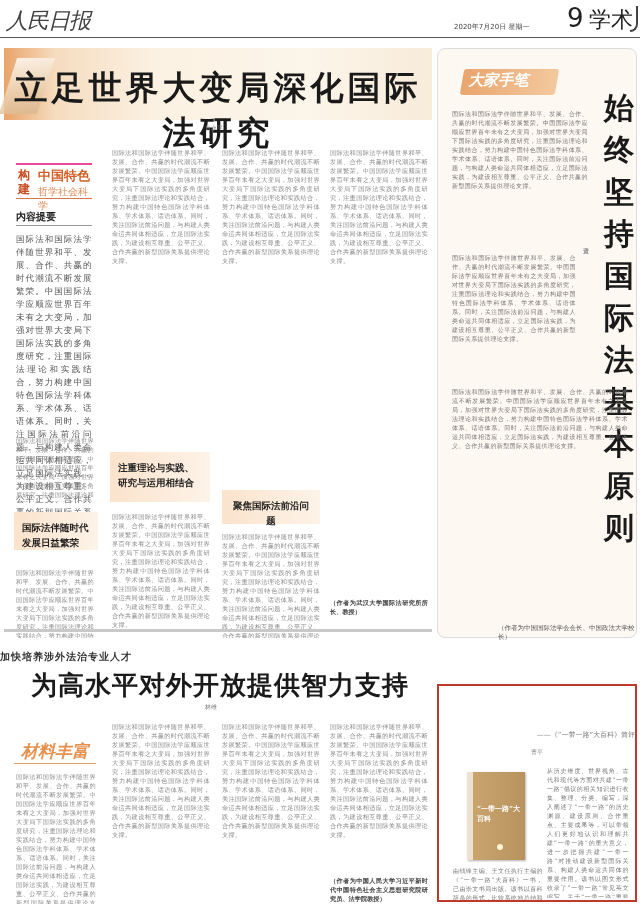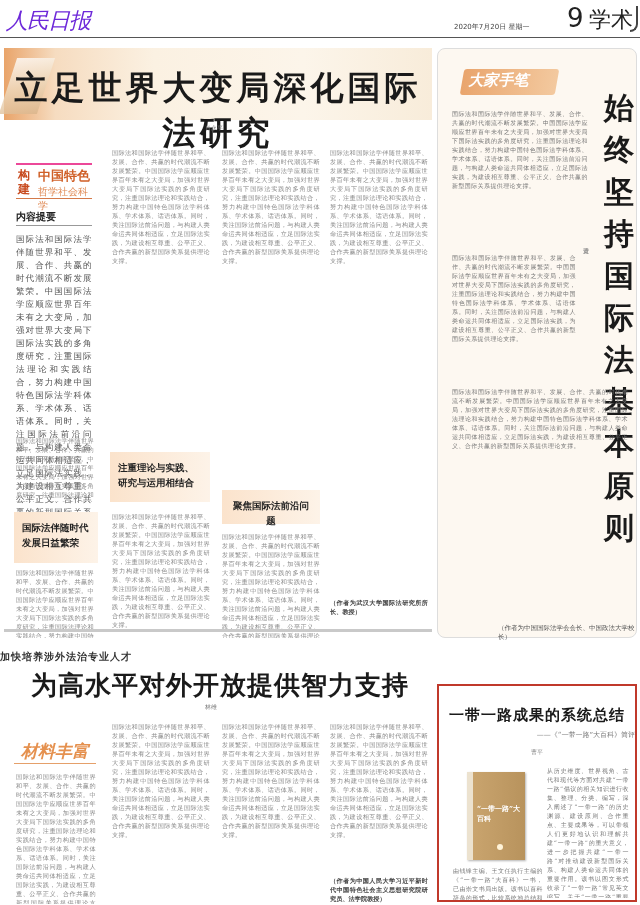--- a/index.html
+++ b/index.html
@@ -1,18 +1,18 @@
 <!DOCTYPE html>
 <html><head>
 <meta charset="utf-8">
 <style>
 *{box-sizing:border-box;margin:0;padding:0}
 body{width:640px;height:905px;background:#fff;font-family:"DejaVu Serif",serif;color:#333;overflow:hidden;position:relative}
 .masthead{position:absolute;left:0;top:0;width:640px;height:38px;border-bottom:1.5px solid #555}
-.logo{position:absolute;left:6px;top:6px;font-family:"DejaVu Serif",serif;font-style:italic;font-size:22px;color:#6d28d9;letter-spacing:-1px}
+.logo{position:absolute;left:6px;top:6px;font-family:"DejaVu Serif",serif;font-style:italic;font-size:22px;color:#404040;letter-spacing:-1px}
 .dateline{position:absolute;left:454px;top:22px;font-size:7px;color:#444;font-family:"DejaVu Sans",sans-serif}
 .pagenum{position:absolute;left:567px;top:3px;font-size:26px;font-family:"DejaVu Sans",sans-serif;color:#222}
 .section{position:absolute;left:589px;top:5px;font-size:22px;font-family:"DejaVu Sans",sans-serif;color:#222}
 .sectcurve{position:absolute;left:630px;top:6px;width:8px;height:26px;border-right:2px solid #444;border-bottom:2px solid #444;border-bottom-right-radius:8px}
 
 .banner{position:absolute;left:4px;top:48px;width:428px;height:72px;background:linear-gradient(90deg,#e9a46a 0%,#f6dcc0 12%,#fbf1e2 35%,#fcf5ea 70%,#f8ecda 100%)}
 .banner .book{position:absolute;left:4px;top:10px;width:38px;height:56px;background:linear-gradient(160deg,#fff 0%,#eed9bc 50%,#d9b48a 100%);transform:skewX(-18deg);opacity:.8}
 .banner-title{position:absolute;left:0;width:428px;top:18px;text-align:center;font-family:"DejaVu Sans",sans-serif;font-weight:bold;font-size:33px;letter-spacing:4px;color:#1a1a1a}
 .byline1{position:absolute;left:205px;top:124px;font-size:6px;color:#777}
 
@@ -73,21 +73,21 @@
 <div class="brand">
   <div class="big">构建</div>
   <div class="t1">中国特色</div>
   <div class="t2">哲学社会科学</div>
 </div>
 <div class="abstract-head">内容提要</div>
 <div class="abstract-rule"></div>
 <div class="abstract">国际法和国际法学伴随世界和平、发展、合作、共赢的时代潮流不断发展繁荣。中国国际法学应顺应世界百年未有之大变局，加强对世界大变局下国际法实践的多角度研究，注重国际法理论和实践结合，努力构建中国特色国际法学科体系、学术体系、话语体系。同时，关注国际法前沿问题，与构建人类命运共同体相适应，立足国际法实践，为建设相互尊重、公平正义、合作共赢的新型国际关系提供理论支撑。</div>
 
 <div class="col fill" style="left:16px;top:436px;width:78px;height:66px">国际法和国际法学伴随世界和平、发展、合作、共赢的时代潮流不断发展繁荣。中国国际法学应顺应世界百年未有之大变局，加强对世界大变局下国际法实践的多角度研究，注重国际法理论和实践结合，努力构建中国特色国际法学科体系、学术体系、话语体系。同时，关注国际法前沿问题，与构建人类命运共同体相适应，立足国际法实践，为建设相互尊重、公平正义、合作共赢的新型国际关系提供理论支撑。</div>
-<div class="subhead-box" style="left:14px;top:512px;width:84px;height:51px">国际法伴随时代发展日益繁荣</div>
+<div class="subhead-box" style="left:14px;top:512px;width:84px;height:38px">国际法伴随时代发展日益繁荣</div>
 <div class="col fill" style="left:16px;top:568px;width:78px;height:70px">国际法和国际法学伴随世界和平、发展、合作、共赢的时代潮流不断发展繁荣。中国国际法学应顺应世界百年未有之大变局，加强对世界大变局下国际法实践的多角度研究，注重国际法理论和实践结合，努力构建中国特色国际法学科体系、学术体系、话语体系。同时，关注国际法前沿问题，与构建人类命运共同体相适应，立足国际法实践，为建设相互尊重、公平正义、合作共赢的新型国际关系提供理论支撑。</div>
 
 <div class="col fill" style="left:112px;top:148px;width:98px;height:272px">国际法和国际法学伴随世界和平、发展、合作、共赢的时代潮流不断发展繁荣。中国国际法学应顺应世界百年未有之大变局，加强对世界大变局下国际法实践的多角度研究，注重国际法理论和实践结合，努力构建中国特色国际法学科体系、学术体系、话语体系。同时，关注国际法前沿问题，与构建人类命运共同体相适应，立足国际法实践，为建设相互尊重、公平正义、合作共赢的新型国际关系提供理论支撑。</div>
 <div class="subhead-box" style="left:110px;top:452px;width:100px;height:50px">注重理论与实践、研究与运用相结合</div>
 <div class="col fill" style="left:112px;top:512px;width:98px;height:126px">国际法和国际法学伴随世界和平、发展、合作、共赢的时代潮流不断发展繁荣。中国国际法学应顺应世界百年未有之大变局，加强对世界大变局下国际法实践的多角度研究，注重国际法理论和实践结合，努力构建中国特色国际法学科体系、学术体系、话语体系。同时，关注国际法前沿问题，与构建人类命运共同体相适应，立足国际法实践，为建设相互尊重、公平正义、合作共赢的新型国际关系提供理论支撑。</div>
 
 <div class="col fill" style="left:222px;top:148px;width:98px;height:340px">国际法和国际法学伴随世界和平、发展、合作、共赢的时代潮流不断发展繁荣。中国国际法学应顺应世界百年未有之大变局，加强对世界大变局下国际法实践的多角度研究，注重国际法理论和实践结合，努力构建中国特色国际法学科体系、学术体系、话语体系。同时，关注国际法前沿问题，与构建人类命运共同体相适应，立足国际法实践，为建设相互尊重、公平正义、合作共赢的新型国际关系提供理论支撑。</div>
 <div class="subhead-box" style="left:222px;top:490px;width:98px;height:34px;text-align:center">聚焦国际法前沿问题</div>
 <div class="col fill" style="left:222px;top:532px;width:98px;height:106px">国际法和国际法学伴随世界和平、发展、合作、共赢的时代潮流不断发展繁荣。中国国际法学应顺应世界百年未有之大变局，加强对世界大变局下国际法实践的多角度研究，注重国际法理论和实践结合，努力构建中国特色国际法学科体系、学术体系、话语体系。同时，关注国际法前沿问题，与构建人类命运共同体相适应，立足国际法实践，为建设相互尊重、公平正义、合作共赢的新型国际关系提供理论支撑。</div>
 
@@ -114,21 +114,20 @@
 <div class="xyl">材料丰富</div>
 <div class="xyl-rule"></div>
 
 <div class="col fill" style="left:16px;top:772px;width:80px;height:132px">国际法和国际法学伴随世界和平、发展、合作、共赢的时代潮流不断发展繁荣。中国国际法学应顺应世界百年未有之大变局，加强对世界大变局下国际法实践的多角度研究，注重国际法理论和实践结合，努力构建中国特色国际法学科体系、学术体系、话语体系。同时，关注国际法前沿问题，与构建人类命运共同体相适应，立足国际法实践，为建设相互尊重、公平正义、合作共赢的新型国际关系提供理论支撑。</div>
 <div class="col fill" style="left:112px;top:722px;width:98px;height:182px">国际法和国际法学伴随世界和平、发展、合作、共赢的时代潮流不断发展繁荣。中国国际法学应顺应世界百年未有之大变局，加强对世界大变局下国际法实践的多角度研究，注重国际法理论和实践结合，努力构建中国特色国际法学科体系、学术体系、话语体系。同时，关注国际法前沿问题，与构建人类命运共同体相适应，立足国际法实践，为建设相互尊重、公平正义、合作共赢的新型国际关系提供理论支撑。</div>
 <div class="col fill" style="left:222px;top:722px;width:98px;height:182px">国际法和国际法学伴随世界和平、发展、合作、共赢的时代潮流不断发展繁荣。中国国际法学应顺应世界百年未有之大变局，加强对世界大变局下国际法实践的多角度研究，注重国际法理论和实践结合，努力构建中国特色国际法学科体系、学术体系、话语体系。同时，关注国际法前沿问题，与构建人类命运共同体相适应，立足国际法实践，为建设相互尊重、公平正义、合作共赢的新型国际关系提供理论支撑。</div>
 <div class="col fill" style="left:330px;top:722px;width:98px;height:150px">国际法和国际法学伴随世界和平、发展、合作、共赢的时代潮流不断发展繁荣。中国国际法学应顺应世界百年未有之大变局，加强对世界大变局下国际法实践的多角度研究，注重国际法理论和实践结合，努力构建中国特色国际法学科体系、学术体系、话语体系。同时，关注国际法前沿问题，与构建人类命运共同体相适应，立足国际法实践，为建设相互尊重、公平正义、合作共赢的新型国际关系提供理论支撑。</div>
 <div class="col" style="left:330px;top:876px;width:98px;height:28px;color:#444;font-weight:bold">（作者为中国人民大学习近平新时代中国特色社会主义思想研究院研究员、法学院教授）</div>
 
 <div class="red-box">
-  <div class="red-title">一带一路成果的系统总结</div>
   <div class="red-sub">——《“一带一路”大百科》简评</div>
   <div class="red-author">曹平</div>
   <div class="bookcover">
     <div class="bt">“一带一路”大百科</div>
     <div class="bs"></div>
   </div>
   <div class="rb-col" style="left:108px;top:80px;width:82px;height:132px">从历史维度、世界视角、古代和现代等方面对共建“一带一路”倡议的相关知识进行收集、整理、分类、编写，深入阐述了“一带一路”的历史渊源、建设原则、合作重点、主要成果等，可以带领人们更好地认识和理解共建“一带一路”的重大意义，进一步把握共建“一带一路”对推动建设新型国际关系、构建人类命运共同体的重要作用。该书以图文形式收录了“一带一路”常见英文缩写、关于“一带一路”重要文献、“一带一路”大事记、国内外100余个“一带一路”相关文件等，内容专业，材料丰富，以条编辑代码产业、层次清晰，通俗易懂，实用性强，是相关工作者查阅参考的重要资料，也可以为进一步完善和发展的知识储备提供智力支持。</div>
   <div class="rb-col" style="left:14px;top:180px;width:90px;height:34px">由钱锋主编、王文任执行主编的《“一带一路”大百科》一书，已由崇文书局出版。该书以百科辞条的形式，比较系统地总结和展现了共建“一带一路”的理论和实践成果。</div>
 </div>
 

